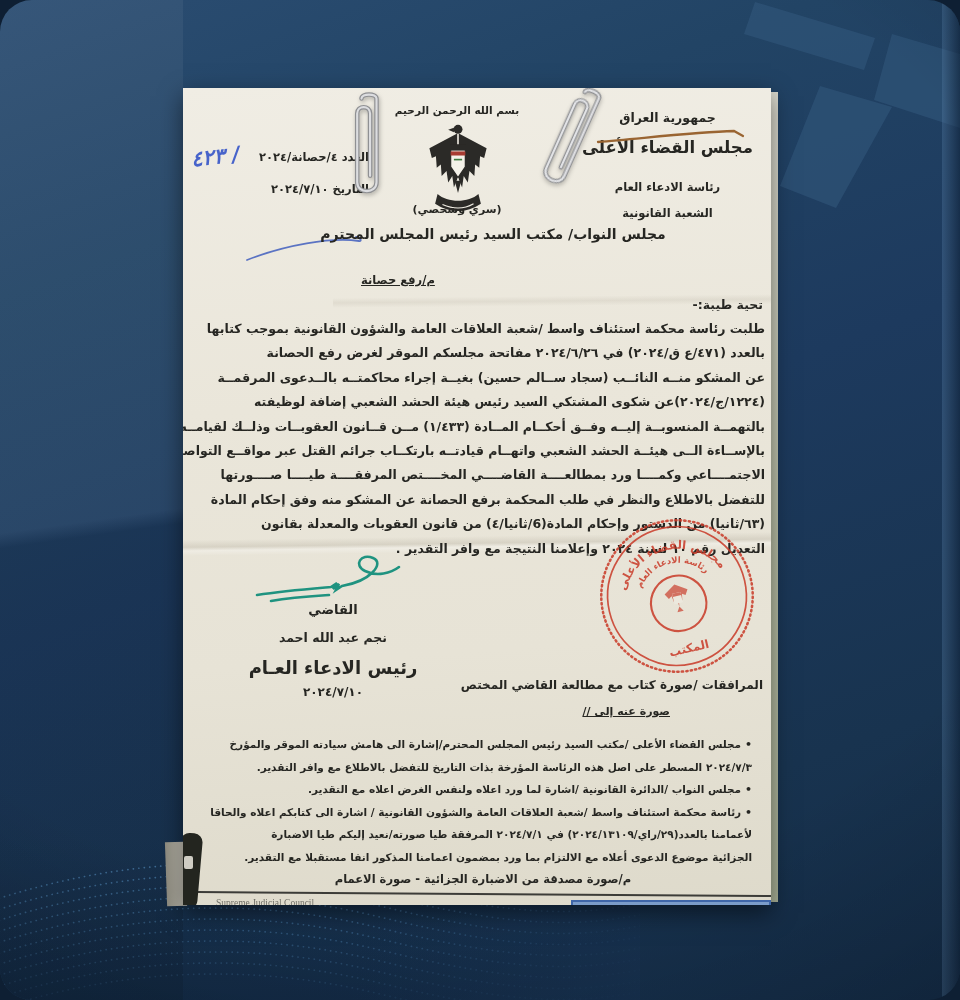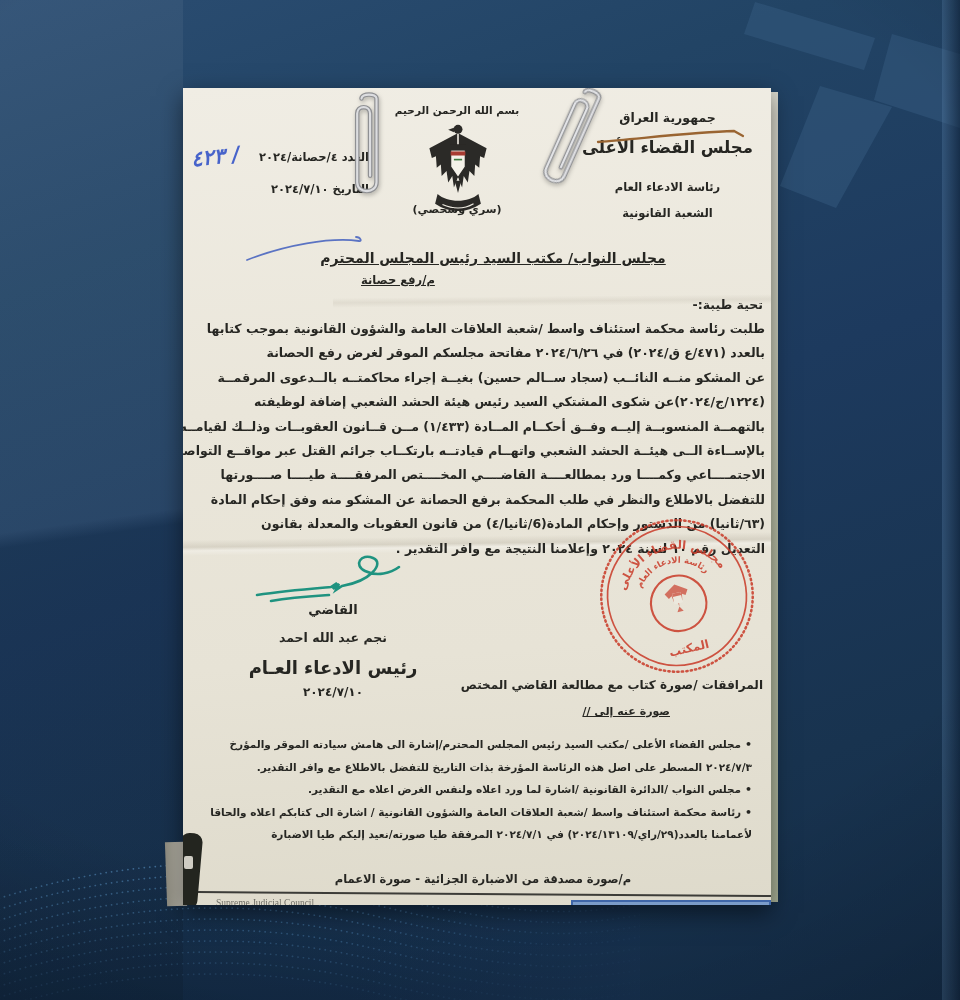--- a/index.html
+++ b/index.html
@@ -1,18 +1,18 @@
 <!DOCTYPE html>
 <html lang="ar"><head>
 <meta charset="utf-8">
 <style>
   html,body{margin:0;padding:0;background:#0e1f33;}
   #photo{position:relative;width:960px;height:1000px;overflow:hidden;
          background:linear-gradient(160deg,#2b4d72 0%,#224465 22%,#1d3a5e 48%,#18334f 78%,#142c47 100%);
-         font-family:"DejaVu Sans",sans-serif;}
+         font-family:"DejaVu Sans",sans-serif;border-radius:32px;}
   .abs{position:absolute;}
   
   #bg-shapes{left:660px;top:0;width:300px;height:260px;}
   #bg-wave{left:0;top:838px;width:640px;height:162px;}
   .sheen{left:0;top:0;width:183px;height:1000px;
          background:linear-gradient(172deg,rgba(255,255,255,0.05) 52%,rgba(0,0,0,0.10) 53.5%);}
   .right-band{left:942px;top:0;width:18px;height:1000px;
          background:linear-gradient(90deg,rgba(95,135,175,0.30),rgba(18,38,62,0.65));}
   .vignette{left:0;top:0;width:960px;height:1000px;pointer-events:none;
          background:radial-gradient(120% 92% at 44% 40%,rgba(0,0,0,0) 55%,rgba(0,0,0,0.30) 100%);}
@@ -36,21 +36,21 @@
   .hdr-right{left:392px;top:0;width:185px;text-align:center;}
   .hdr-right .l1{left:0;top:22px;width:185px;font-size:12.5px;font-weight:bold;}
   .hdr-right .l2{left:0;top:50px;width:185px;font-size:16.5px;font-weight:bold;}
   .hdr-right .l3{left:0;top:92px;width:185px;font-size:11.5px;font-weight:bold;}
   .hdr-right .l4{left:0;top:118px;width:185px;font-size:11.5px;font-weight:bold;}
   .hdr-left{left:8px;top:50px;width:178px;}
   .hdr-left .num{left:60px;top:12px;width:118px;text-align:left;font-size:11.5px;font-weight:bold;direction:rtl;text-align:right;}
   .hdr-left .date{left:60px;top:44px;width:118px;font-size:11.5px;font-weight:bold;direction:rtl;text-align:right;}
   .handwritten{left:0px;top:6px;width:62px;font-size:21px;color:#3555c8;transform:rotate(-7deg);
          font-style:italic;font-weight:bold;direction:ltr;text-align:left;opacity:.9;}
-  .addressee{left:90px;top:162px;width:440px;text-align:center;font-size:14px;font-weight:bold;text-decoration:underline;}
+  .addressee{left:90px;top:138px;width:440px;text-align:center;font-size:14px;font-weight:bold;}
   .subject{left:178px;top:185px;width:240px;text-align:left;font-size:11.5px;font-weight:bold;
            text-decoration:underline;}
   .salutation{left:12px;top:209px;width:568px;text-align:right;font-size:12.5px;font-weight:bold;}
   .body-par{left:10px;top:233px;width:572px;}
   .body-par .bl{position:relative;height:24.4px;text-align:right;font-size:12.5px;font-weight:bold;
                 white-space:nowrap;}
   .sig-svg{left:70px;top:463px;width:150px;height:55px;}
   .sig-block{left:55px;top:514px;width:190px;text-align:center;font-weight:bold;}
   .sig-block .s1{left:0;top:0;width:190px;font-size:13px;}
   .sig-block .s2{left:0;top:28px;width:190px;font-size:12.5px;}
@@ -231,20 +231,21 @@
 
     <div class="abs att-title">المرافقات /صورة كتاب مع مطالعة القاضي المختص</div>
     <div class="abs att-copy">صورة عنه إلى //</div>
 
     <div class="abs bullets">
       <div class="ln dot">مجلس القضاء الأعلى /مكتب السيد رئيس المجلس المحترم/إشارة الى هامش سيادته الموقر والمؤرخ</div>
       <div class="ln">٢٠٢٤/٧/٣ المسطر على اصل هذه الرئاسة المؤرخة بذات التاريخ للتفضل بالاطلاع مع وافر التقدير.</div>
       <div class="ln dot">مجلس النواب /الدائرة القانونية /اشارة لما ورد اعلاه ولنفس الغرض اعلاه مع التقدير.</div>
       <div class="ln dot">رئاسة محكمة استئناف واسط /شعبة العلاقات العامة والشؤون القانونية / اشارة الى كتابكم اعلاه والحاقا</div>
       <div class="ln">لأعمامنا بالعدد(٢٩/راي/٢٠٢٤/١٣١٠٩) في ٢٠٢٤/٧/١ المرفقة طيا صورته/نعيد إليكم طيا الاضبارة</div>
+      <div class="ln">الجزائية موضوع الدعوى أعلاه مع الالتزام بما ورد بمضمون اعمامنا المذكور انفا مستقبلا مع التقدير.</div>
     </div>
 
     <div class="abs att-footer">م/صورة مصدقة من الاضبارة الجزائية - صورة الاعمام</div>
 
     <div class="abs hrule"></div>
     <div class="abs footer-en">Supreme Judicial Council</div>
     <div class="abs footer-box"></div>
 
     <div class="abs blob"></div>
     <div class="abs blob-chip"></div>

